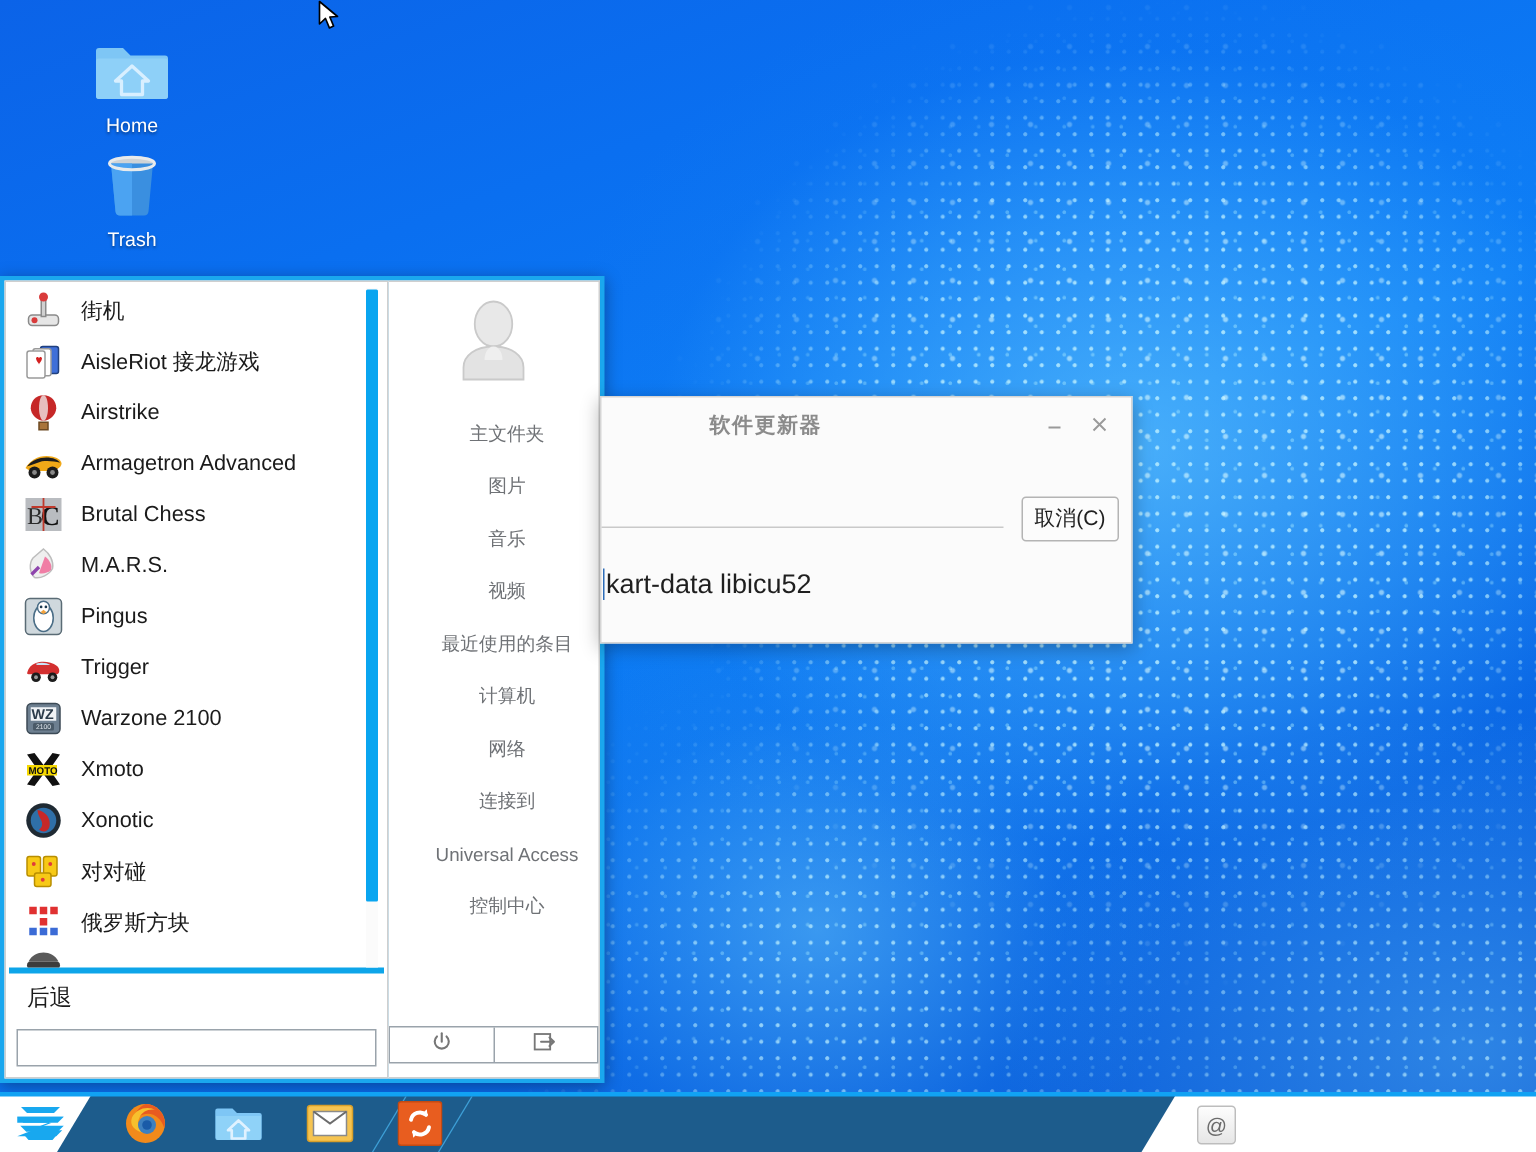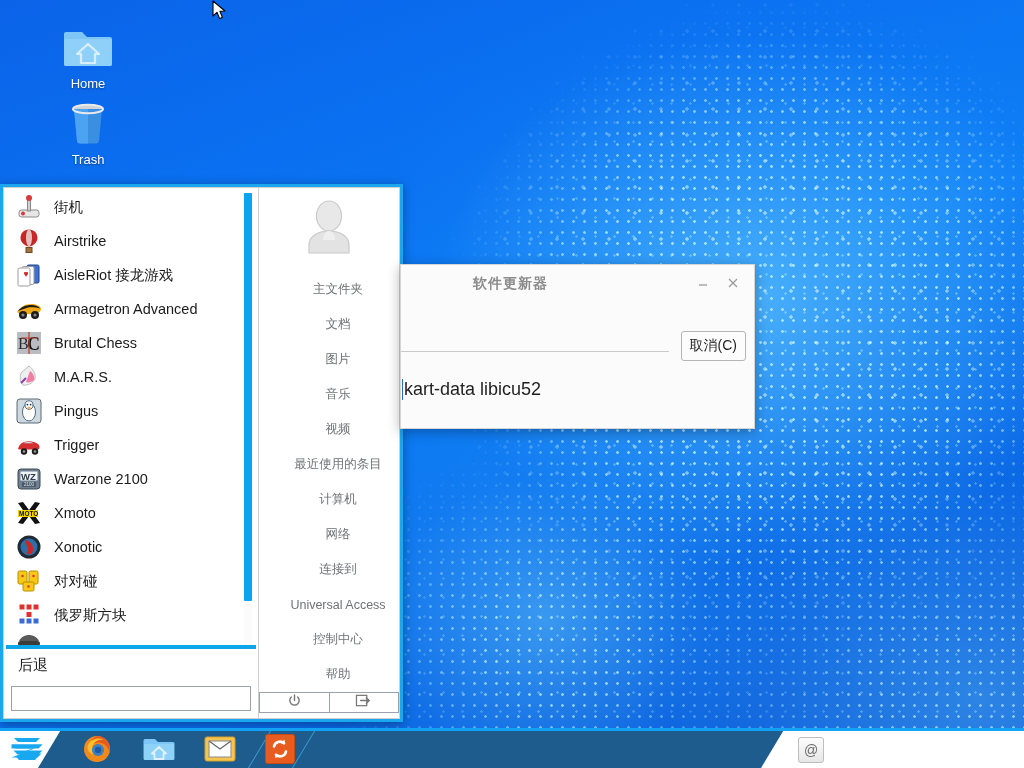--- a/index.html
+++ b/index.html
@@ -284,38 +284,38 @@
               <circle cx="13" cy="4" r="3" fill="#d93b3b"></circle>
               <circle cx="7" cy="19.5" r="2" fill="#d93b3b"></circle>
             </svg>
           </span>
           <span>街机</span>
         </div>
 
         <div class="app-row">
           <span class="ic">
             <svg width="26" height="26" viewBox="0 0 26 26">
-              <path d="M13 1.5 c5.2 0 8.5 4 8.5 8.6 c0 4.2 -4.5 8.4 -8.5 8.4 s-8.5 -4.2 -8.5 -8.4 c0 -4.6 3.3 -8.6 8.5 -8.6 z" fill="#c62828"></path>
-              <path d="M13 1.5 c1.9 0 3 4 3 8.6 c0 4.2 -1.4 8.4 -3 8.4 s-3 -4.2 -3 -8.4 c0 -4.6 1.1 -8.6 3 -8.6 z" fill="#f2f2f2" opacity="0.75"></path>
-              <rect x="10" y="19.5" width="6" height="5" fill="#a8743a" stroke="#6d4a22"></rect>
-            </svg>
-          </span>
-          <span>Airstrike</span>
-        </div>
-
-        <div class="app-row">
-          <span class="ic">
-            <svg width="26" height="26" viewBox="0 0 26 26">
               <rect x="11" y="3" width="12" height="18" rx="1.5" fill="#3f6fd8" stroke="#20407f"></rect>
               <rect x="6" y="4.5" width="12" height="18" rx="1.5" fill="#ffffff" stroke="#9a9a9a"></rect>
               <rect x="2" y="6" width="12" height="18" rx="1.5" fill="#ffffff" stroke="#9a9a9a"></rect>
               <path d="M8 11 c0 -1.4 2 -1.4 2 0 c0 -1.4 2 -1.4 2 0 c0 1.8 -2 3 -2 4 c0 -1 -2 -2.2 -2 -4 z" fill="#d42020"></path>
             </svg>
           </span>
           <span>AisleRiot 接龙游戏</span>
+        </div>
+
+        <div class="app-row">
+          <span class="ic">
+            <svg width="26" height="26" viewBox="0 0 26 26">
+              <path d="M13 1.5 c5.2 0 8.5 4 8.5 8.6 c0 4.2 -4.5 8.4 -8.5 8.4 s-8.5 -4.2 -8.5 -8.4 c0 -4.6 3.3 -8.6 8.5 -8.6 z" fill="#c62828"></path>
+              <path d="M13 1.5 c1.9 0 3 4 3 8.6 c0 4.2 -1.4 8.4 -3 8.4 s-3 -4.2 -3 -8.4 c0 -4.6 1.1 -8.6 3 -8.6 z" fill="#f2f2f2" opacity="0.75"></path>
+              <rect x="10" y="19.5" width="6" height="5" fill="#a8743a" stroke="#6d4a22"></rect>
+            </svg>
+          </span>
+          <span>Airstrike</span>
         </div>
 
         <div class="app-row">
           <span class="ic">
             <svg width="26" height="26" viewBox="0 0 26 26">
               <path d="M1 16 c3 -5 8 -8 14 -8 c5 0 10 2 10 5 c0 3 -4 5 -10 5 H4 z" fill="#f0a818"></path>
               <path d="M2 15 c3 -4 8 -6 13 -6 c4 0 8 1.5 9 3.5 c-3 -1 -8 -1.5 -12 -1 z" fill="#1c1c1c"></path>
               <circle cx="7" cy="19" r="4" fill="#1c1c1c"></circle>
                 <circle cx="7" cy="19" r="1.6" fill="#888"></circle>
               <circle cx="19" cy="19" r="4" fill="#1c1c1c"></circle>
@@ -471,23 +471,20 @@
           <path d="M31 33 c-12 0 -20 6 -20 14 c0 5 0 8 0 8 h40 c0 0 0 -3 0 -8 c0 -8 -8 -14 -20 -14 z" fill="#e3e3e3" stroke="#cacaca" stroke-width="1.2"></path>
           <path d="M31 33 c-4 0 -6 5 -6 9 h12 c0 -4 -2 -9 -6 -9 z" fill="#efefef"></path>
         </svg>
       </div>
 
       <div id="places">
         <div class="place-row">
             <span>主文件夹</span>
           </div>
         <div class="place-row">
-            <span>文档</span>
-          </div>
-        <div class="place-row">
             <span>图片</span>
           </div>
         <div class="place-row">
             <span>音乐</span>
           </div>
         <div class="place-row">
             <span>视频</span>
           </div>
         <div class="place-row">
             <span>最近使用的条目</span>
@@ -499,23 +496,20 @@
             <span>网络</span>
           </div>
         <div class="place-row">
             <span>连接到</span>
           </div>
         <div class="place-row">
             <span>Universal Access</span>
           </div>
         <div class="place-row">
             <span>控制中心</span>
-          </div>
-        <div class="place-row">
-            <span>帮助</span>
           </div>
       </div>
 
       <div id="sessbar">
         <div class="sbtn">
           <span>
             <svg width="15" height="15" viewBox="0 0 16 16">
               <path d="M8 2 v6" stroke="#777" stroke-width="1.5" fill="none" stroke-linecap="round"></path>
               <path d="M4.6 4.2 a5 5 0 1 0 6.8 0" stroke="#777" stroke-width="1.5" fill="none" stroke-linecap="round"></path>
             </svg>

